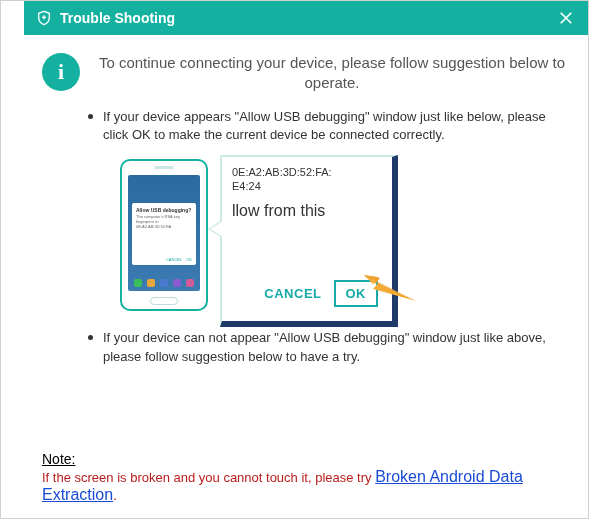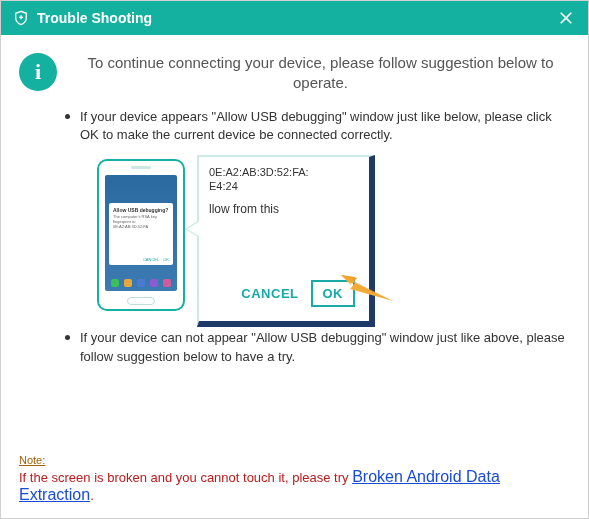--- a/index.html
+++ b/index.html
@@ -1,17 +1,17 @@
 <!DOCTYPE html>
 <html><head>
 <meta charset="utf-8">
 <style>
   * { box-sizing: border-box; margin: 0; padding: 0; }
   body { font-family: Arial, "Segoe UI", sans-serif; background: #fff; width: 589px; height: 519px; overflow: hidden; }
-  .window { width: 589px; height: 519px; border: 1px solid #d0d0d0; display: flex; flex-direction: column; }
+  .window { width: 589px; height: 519px; border: 1px solid #d0d0d0; display: flex; flex-direction: column; padding-left: 23px; }
   .titlebar { background: #14b1a1; color: #fff; height: 34px; display: flex; align-items: center; padding: 0 12px; }
   .shield-icon { width: 16px; height: 16px; margin-right: 8px; display: inline-flex; align-items: center; justify-content: center; }
   .title-text { font-size: 14px; font-weight: bold; flex: 1; }
   .close-icon { width: 20px; height: 20px; display: inline-flex; align-items: center; justify-content: center; cursor: pointer; }
   .content { flex: 1; padding: 18px 18px 14px 18px; position: relative; display: flex; flex-direction: column; }
   .header-row { display: flex; align-items: flex-start; margin-bottom: 14px; }
   .info-badge { width: 38px; height: 38px; border-radius: 50%; background: #14b1a1; color: #fff; display: flex; align-items: center; justify-content: center; font-family: Georgia, serif; font-size: 22px; font-weight: bold; margin-right: 14px; flex-shrink: 0; }
   .header-text { color: #555; font-size: 15px; line-height: 1.35; text-align: center; }
   .bullet-block { display: flex; align-items: flex-start; margin-left: 46px; margin-bottom: 10px; }
   .bullet-dot { width: 5px; height: 5px; background: #333; border-radius: 50%; margin-right: 10px; margin-top: 6px; flex-shrink: 0; }
@@ -28,33 +28,33 @@
   .dock { position: absolute; bottom: 2px; left: 4px; right: 4px; height: 12px; display: flex; justify-content: space-around; align-items: center; }
   .dock-dot { width: 8px; height: 8px; border-radius: 2px; }
   .phone-home { position: absolute; bottom: 4px; left: 50%; transform: translateX(-50%); width: 28px; height: 8px; border: 1px solid #bdddd9; border-radius: 5px; }
   .phone-speaker { position: absolute; top: 5px; left: 50%; transform: translateX(-50%); width: 20px; height: 3px; background: #cfe7e4; border-radius: 2px; }
   
   .pointer { position: absolute; left: 88px; top: 60px; width: 0; height: 0; border-top: 14px solid transparent; border-bottom: 14px solid transparent; border-right: 22px solid #cdeae5; }
   .pointer-inner { position: absolute; left: 90px; top: 62px; width: 0; height: 0; border-top: 12px solid transparent; border-bottom: 12px solid transparent; border-right: 20px solid #fff; z-index: 2; }
   
   .popup { position: absolute; left: 100px; top: 0; width: 178px; height: 172px; border: 2px solid #cdeae5; border-right: 6px solid #1f3a68; border-bottom: 6px solid #1f3a68; background: #fff; padding: 8px 10px; }
   .popup-fingerprint { font-size: 11px; color: #333; line-height: 1.3; }
-  .popup-allow { font-size: 12px; color: #333; margin-top: 8px; }
+  .popup-allow { font-size: 16px; color: #333; margin-top: 8px; }
   .popup-actions { position: absolute; bottom: 14px; right: 14px; display: flex; align-items: center; gap: 12px; }
   .btn-cancel { color: #17aaa6; font-size: 13px; font-weight: bold; letter-spacing: 0.5px; }
   .btn-ok { color: #17aaa6; font-size: 13px; font-weight: bold; border: 2px solid #17aaa6; padding: 4px 10px; letter-spacing: 0.5px; }
   
   .arrow { position: absolute; left: 244px; top: 120px; width: 52px; height: 26px; }
   .arrow svg { width: 100%; height: 100%; }
   
   .steps { margin-left: 60px; margin-top: 4px; }
   .step-line { color: #666; font-size: 11px; line-height: 1.5; margin-bottom: 6px; }
   
   .note-block { margin-top: auto; }
-  .note-label { color: #a16207; font-size: 11px; text-decoration: underline; }
+  .note-label { color: #000000; font-size: 14px; text-decoration: underline; }
   .note-text { color: #b91c1c; font-size: 13px; }
   .note-link { color: #1a4bd6; text-decoration: underline; cursor: pointer; }
 </style>
 </head>
 <body>
 
 <div class="window">
   <div class="titlebar">
     <span class="shield-icon">
       <svg viewBox="0 0 24 24" width="16" height="16" fill="none" stroke="#fff" stroke-width="2">

